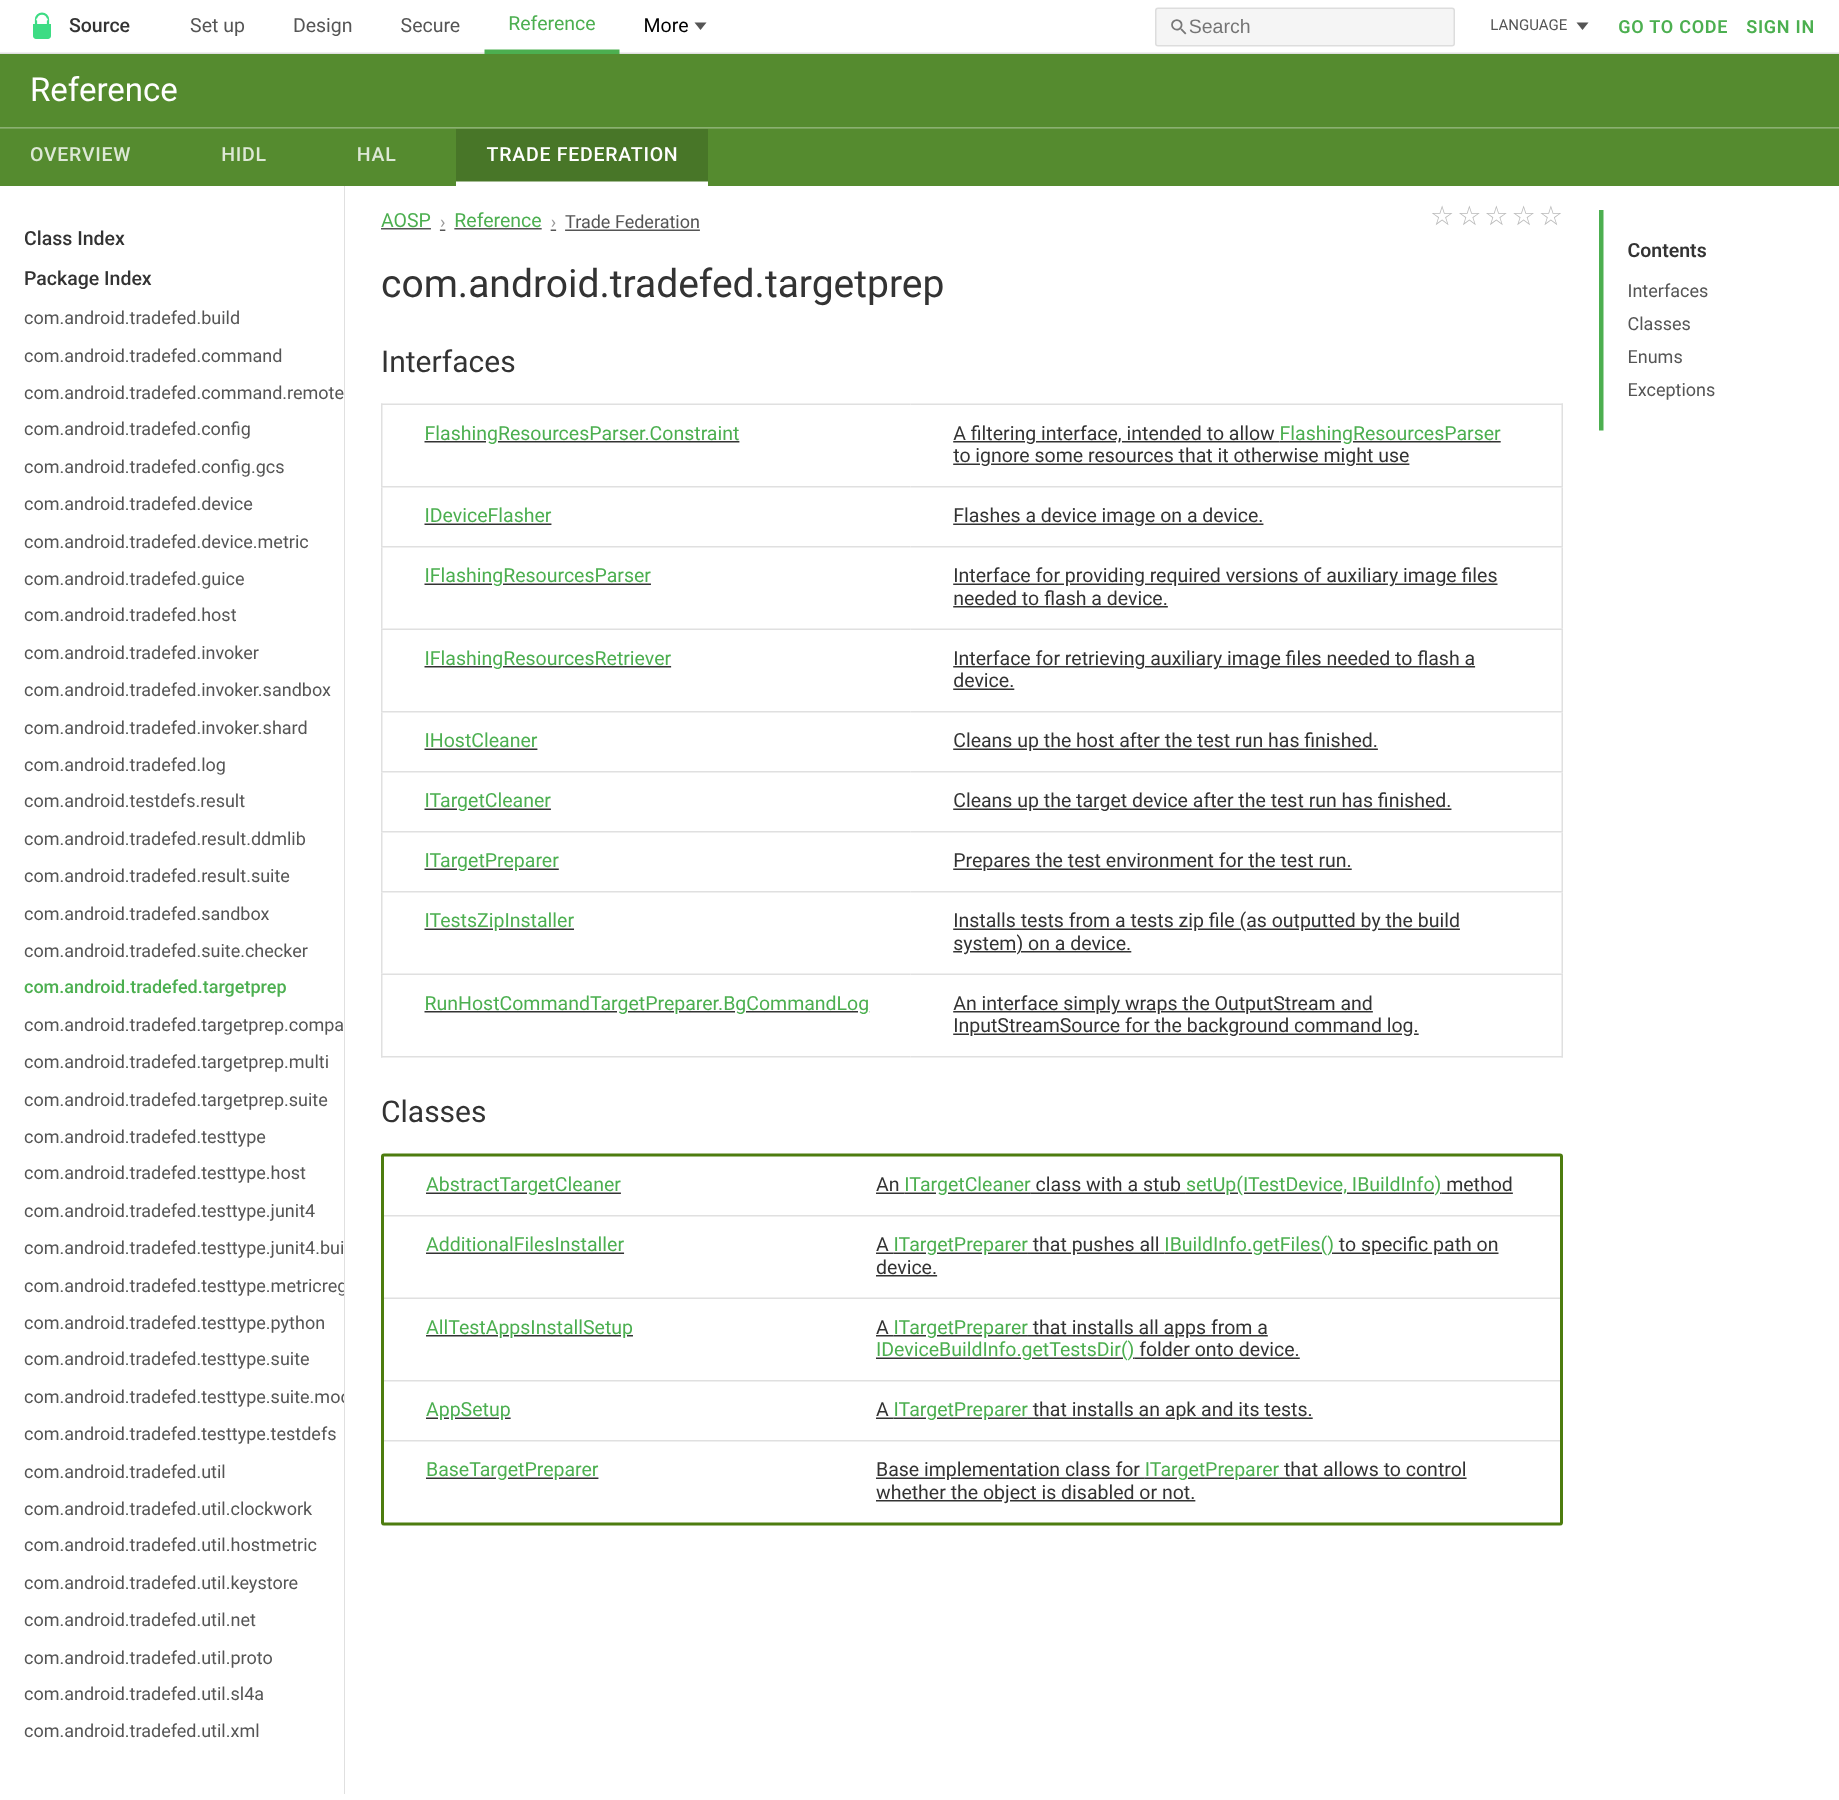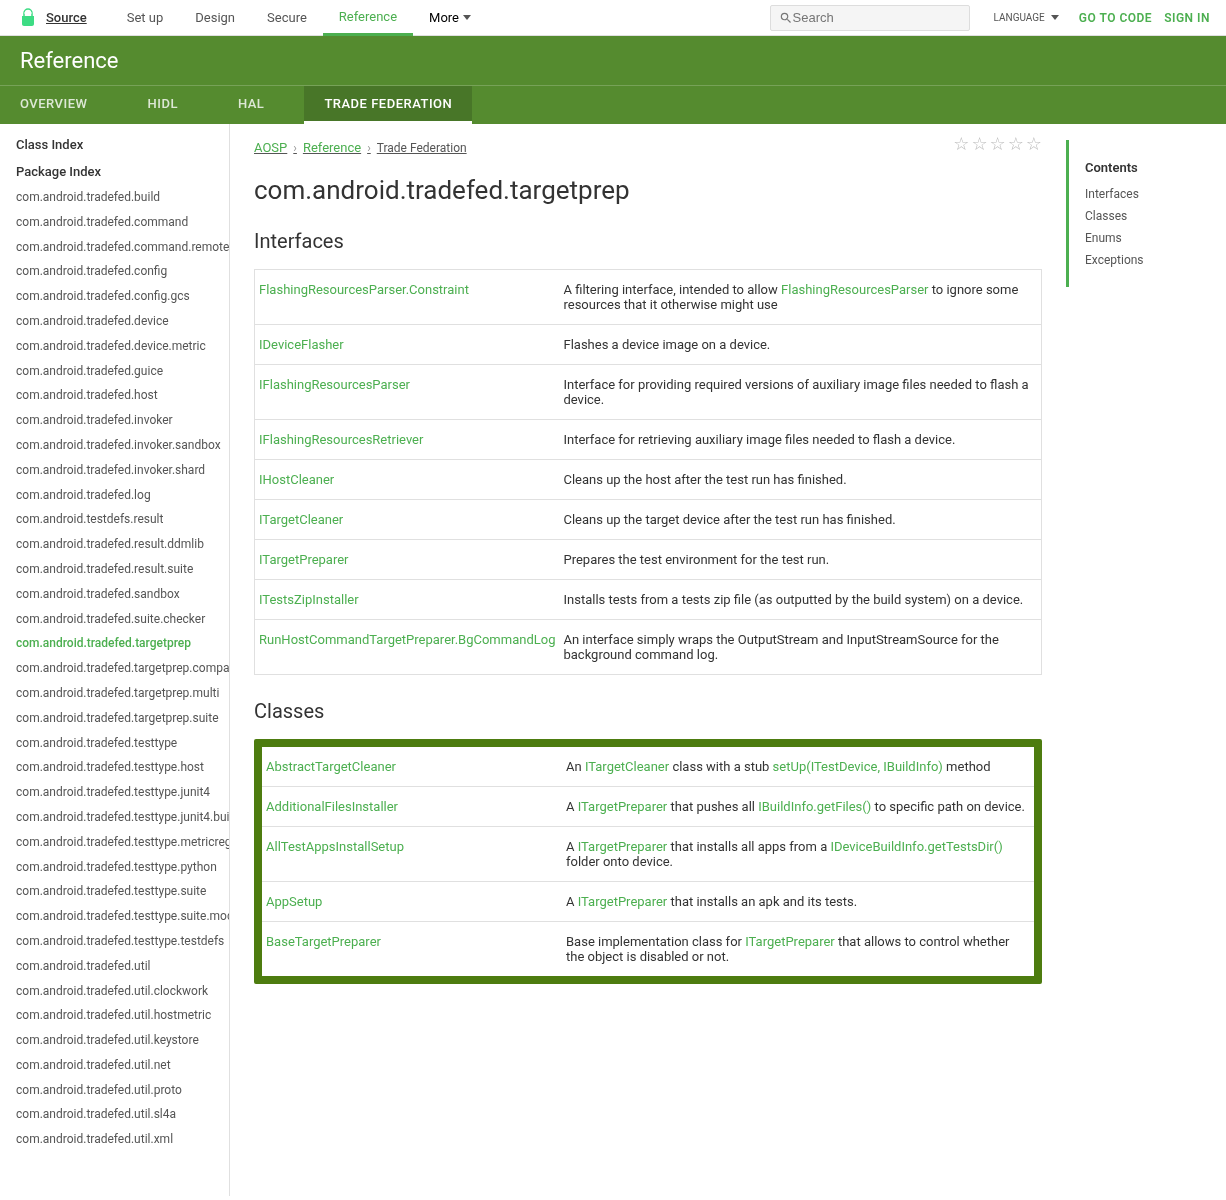--- a/index.html
+++ b/index.html
@@ -13,21 +13,20 @@
       background: #fff;
       border-bottom: 1px solid #e0e0e0;
       padding: 0 16px;
       position: relative;
       z-index: 10;
     }
     .top-nav .logo {
       display: flex;
       align-items: center;
       margin-right: 24px;
-      text-decoration: underline;
     }
     .top-nav .logo svg {
       width: 24px;
       height: 24px;
       margin-right: 6px;
     }
     .top-nav .logo-text {
       font-size: 13px;
       font-weight: 500;
       color: #333;
@@ -141,21 +140,21 @@
     .main-layout {
       display: flex;
       min-height: calc(1200px - 36px - 56px - 36px);
     }
 
     
     .sidebar {
       width: 230px;
       min-width: 230px;
       border-right: 1px solid #e0e0e0;
-      padding: 7px 0;
+      padding: 22px 0;
       background: #fff;
       overflow-y: auto;
     }
     .sidebar .sidebar-section-title {
       font-size: 13px;
       font-weight: 500;
       color: #333;
       padding: 6px 16px;
       cursor: pointer;
     }
@@ -238,41 +237,42 @@
       margin-bottom: 24px;
       border: 1px solid #e0e0e0;
     }
     .api-table tr {
       border-bottom: 1px solid #e0e0e0;
     }
     .api-table tr:last-child {
       border-bottom: none;
     }
     .api-table td {
-      padding: 12px 4px;
+      padding: 12px 28px;
       vertical-align: top;
       font-size: 13px;
+      text-decoration: underline;
     }
     .api-table td:first-child {
       width: 300px;
       min-width: 200px;
     }
     .api-link {
       color: #4caf50;
       text-decoration: none;
       font-size: 13px;
     }
     .api-link-inline {
       color: #4caf50;
       text-decoration: none;
     }
 
     
     .classes-table-wrapper {
-      border: 8px solid #4d7c0f;
+      border: 2px solid #4d7c0f;
       border-radius: 2px;
       overflow: hidden;
     }
     .classes-table-wrapper .api-table {
       border: none;
       margin-bottom: 0;
     }
 
     
     .right-toc {

